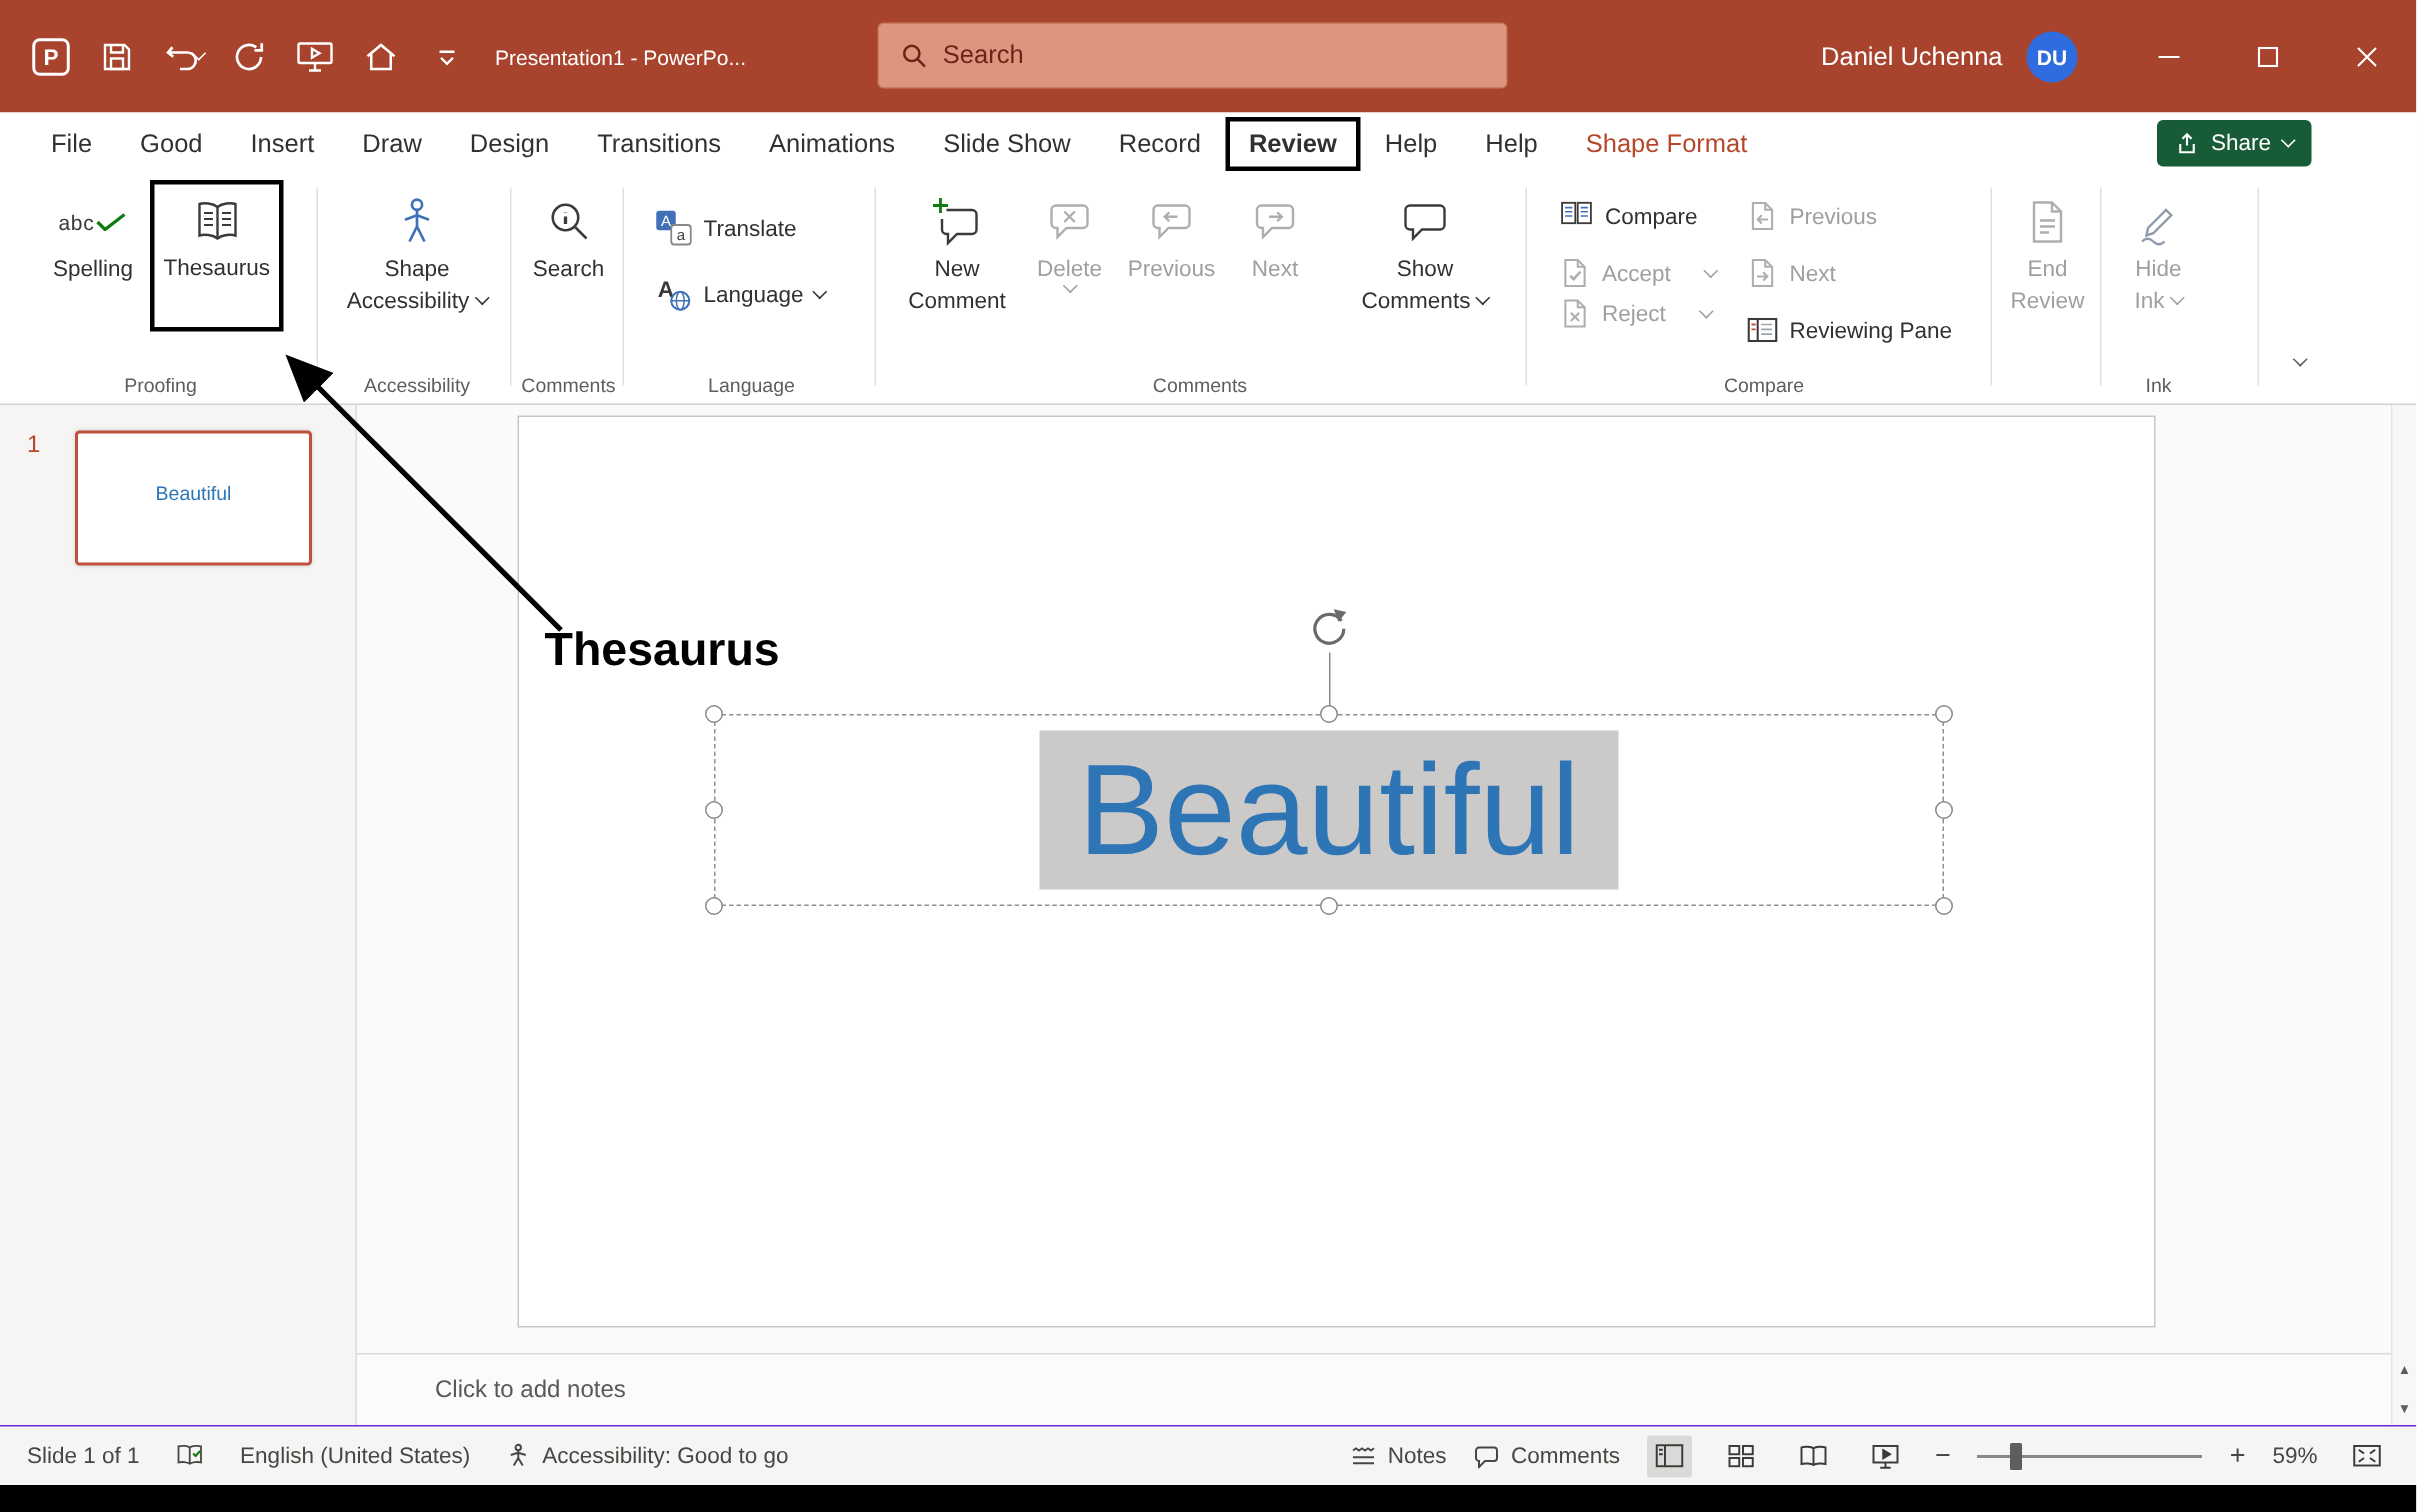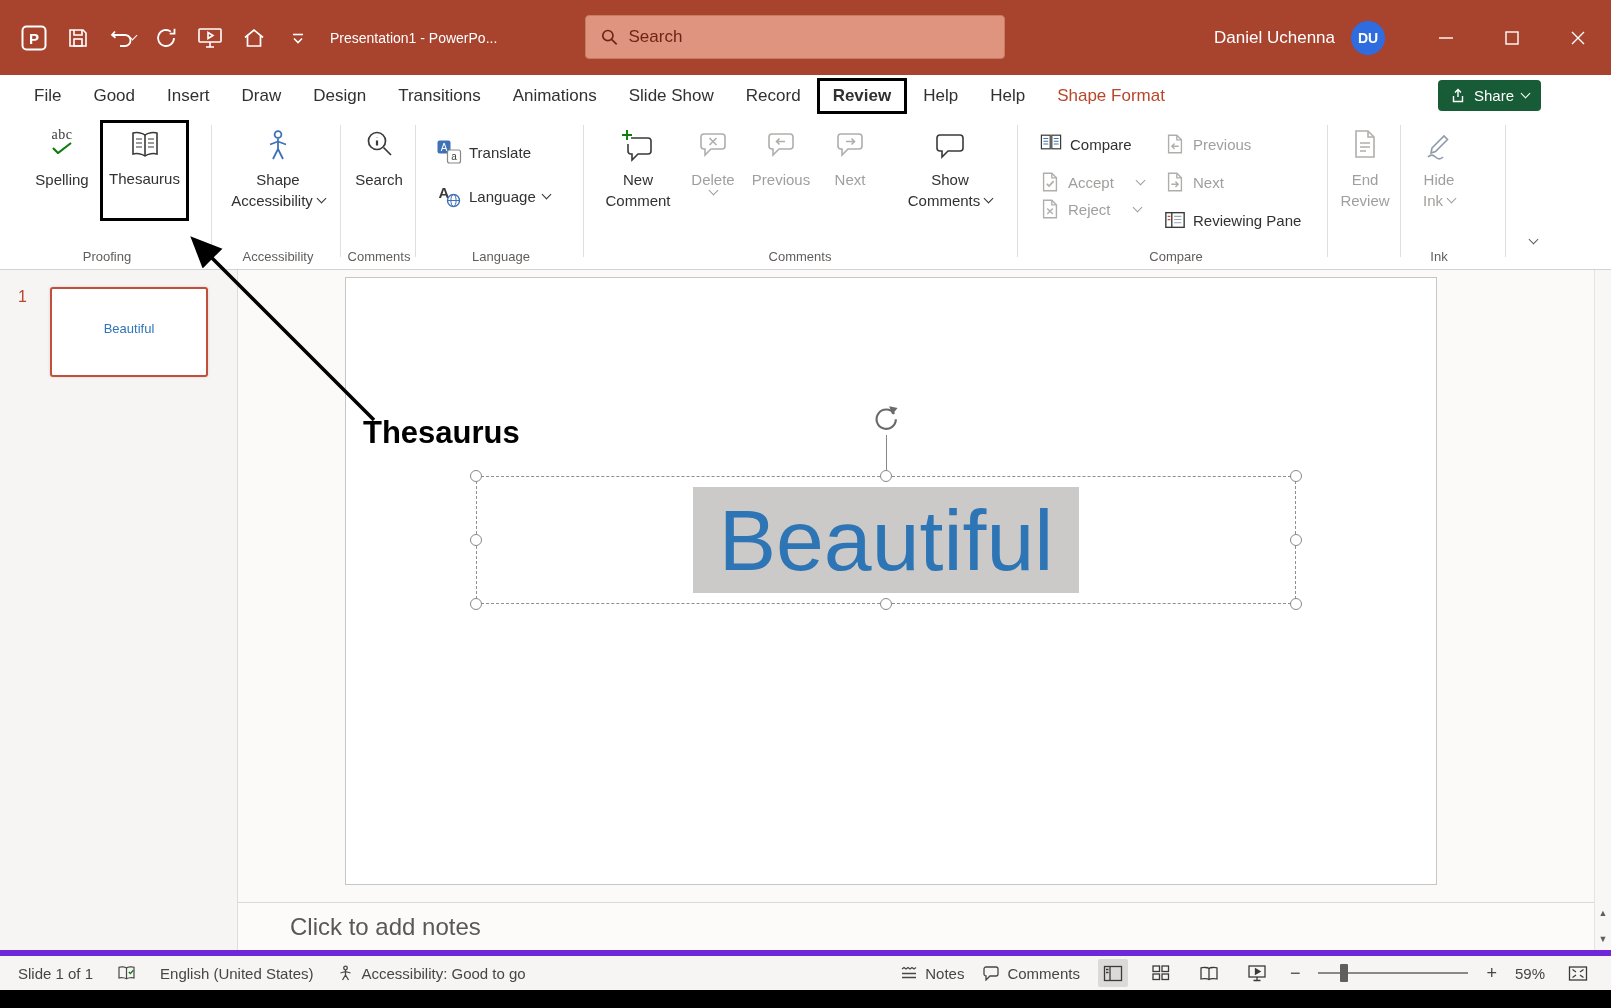--- a/index.html
+++ b/index.html
@@ -24,21 +24,21 @@
   .tabs-row { position:absolute; top:75px; left:0; width:100%; height:42px; background:#fff; display:flex; align-items:center; padding-left:18px; font-size:17px; color:#323130; }
   .tab { padding:9px 16px; white-space:nowrap; cursor:default; }
   .tab-review { border:3px solid #000; padding:5px 13px; font-weight:600; }
   .tab-contextual { color:#B7472A; }
   .share-btn { position:absolute; right:70px; top:5px; height:31px; background:#185C37; color:#fff; border-radius:4px; display:flex; align-items:center; gap:8px; padding:0 12px; font-size:15px; cursor:default; }
   .share-btn .chev { border-color:#fff; }
 
   
   .ribbon { position:absolute; top:117px; left:0; width:100%; height:153px; background:#fff; border-bottom:1px solid #D4D2D0; }
   .big-btn { position:absolute; top:5px; height:102px; display:flex; flex-direction:column; align-items:center; gap:2px; padding-top:6px; font-size:15px; color:#323130; cursor:default; }
-  .big-btn .icw { height:40px; display:flex; flex-direction:column; align-items:center; justify-content:flex-start;font-family:Liberation Serif, serif; }
+  .big-btn .icw { height:40px; display:flex; flex-direction:row; align-items:center; justify-content:flex-start; }
   .thes-boxed { border:3px solid #000; top:3px; height:101px; padding-top:4px; }
   .med-btn { position:absolute; height:30px; display:flex; align-items:center; gap:7px; font-size:15px; color:#323130; padding:0 6px; cursor:default; }
   .lbl { font-size:15px; line-height:19px; white-space:nowrap; display:flex; align-items:center; gap:5px; }
   .disabled, .disabled .lbl { color:#A19F9D; }
   .chev { width:7px; height:7px; border-right:1.5px solid currentColor; border-bottom:1.5px solid currentColor; transform:rotate(45deg); display:inline-block; margin-top:-4px; flex:none; }
   .chev-push { margin-left:16px; }
   .group-label { position:absolute; bottom:5px; font-size:13px; color:#605E5C; text-align:center; white-space:nowrap; }
   .vdiv { position:absolute; top:8px; height:132px; width:1px; background:#E1DFDD; }
   .abc { font-size:14px; color:#3B3A39; line-height:14px; letter-spacing:0.5px; }
   .ribbon-collapse { position:absolute; left:1520px; top:112px; width:26px; height:24px; display:flex; align-items:center; justify-content:center; color:#605E5C; }
@@ -59,26 +59,26 @@
   .h-bl { left:-7px; bottom:-7px; } .h-bm { left:calc(50% - 6px); bottom:-7px; } .h-br { right:-7px; bottom:-7px; }
   .rotate-line { position:absolute; left:calc(50% - 0.5px); top:-42px; width:1px; height:36px; background:#8A8886; }
   .rotate-icon { position:absolute; left:calc(50% - 15px); top:-73px; }
   .slide-title { font-size:86px; line-height:106px; color:#2E75B6; background:#CBCAC9; padding:0 26px; white-space:nowrap; }
 
   
   .anno-text { position:absolute; left:363px; top:415px; font-size:31px; font-weight:700; color:#000; z-index:58; }
   #anno-arrow { position:absolute; left:0; top:0; pointer-events:none; z-index:60; }
 
   
-  .notes-bar { position:absolute; left:238px; top:902px; width:1356px; height:48px; background:#FCFBFA; border-top:1px solid #DCDAD8; display:flex; align-items:center; padding-left:52px; font-size:24px; color:#5A5856; }
+  .notes-bar { position:absolute; left:238px; top:902px; width:1356px; height:48px; background:#FCFBFA; border-top:1px solid #DCDAD8; display:flex; align-items:center; padding-left:52px; font-size:16px; color:#5A5856; }
   .vscroll { position:absolute; right:0; top:270px; width:17px; height:680px; background:#F8F7F6; border-left:1px solid #E5E3E1; }
   .sarr { position:absolute; left:0; width:100%; text-align:center; font-size:9px; color:#605E5C; }
 
   
-  .status-bar { position:absolute; left:0; top:950px; width:100%; height:40px; background:#F6F5F4; border-top:6px solid #6d28d9; display:flex; align-items:center; padding:4px 18px; font-size:15px; color:#484644; gap:24px; }
+  .status-bar { position:absolute; left:0; top:950px; width:100%; height:40px; background:#F6F5F4; border-top:1px solid #6d28d9; display:flex; align-items:center; padding:4px 18px; font-size:15px; color:#484644; gap:24px; }
   .sb-item { display:flex; align-items:center; gap:7px; white-space:nowrap; }
   .sb-right { margin-left:auto; display:flex; align-items:center; gap:18px; }
   .view-btn { width:30px; height:28px; display:flex; align-items:center; justify-content:center; border-radius:2px; }
   .view-btn.active { background:#DCDAD8; }
   .zoom-track { position:relative; width:150px; height:2px; background:#8A8886; }
   .zoom-thumb { position:absolute; left:22px; top:-8px; width:8px; height:18px; background:#605E5C; border-radius:1px; }
   .zoom-sign { font-size:18px; color:#484644; }
   .black-strip { position:absolute; left:0; top:990px; width:100%; height:18px; background:#000; }
 </style>
 </head>

